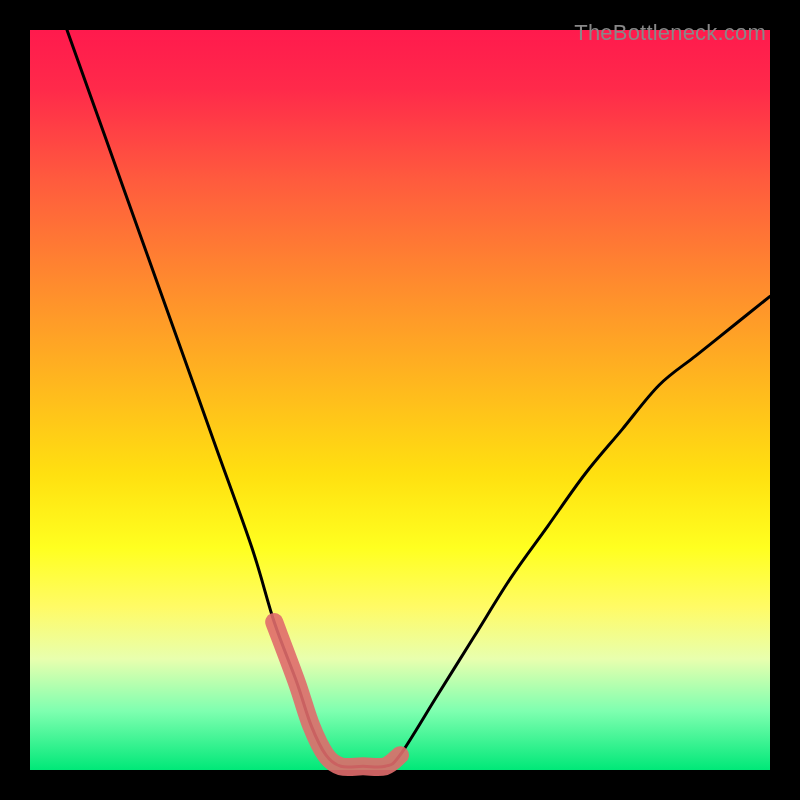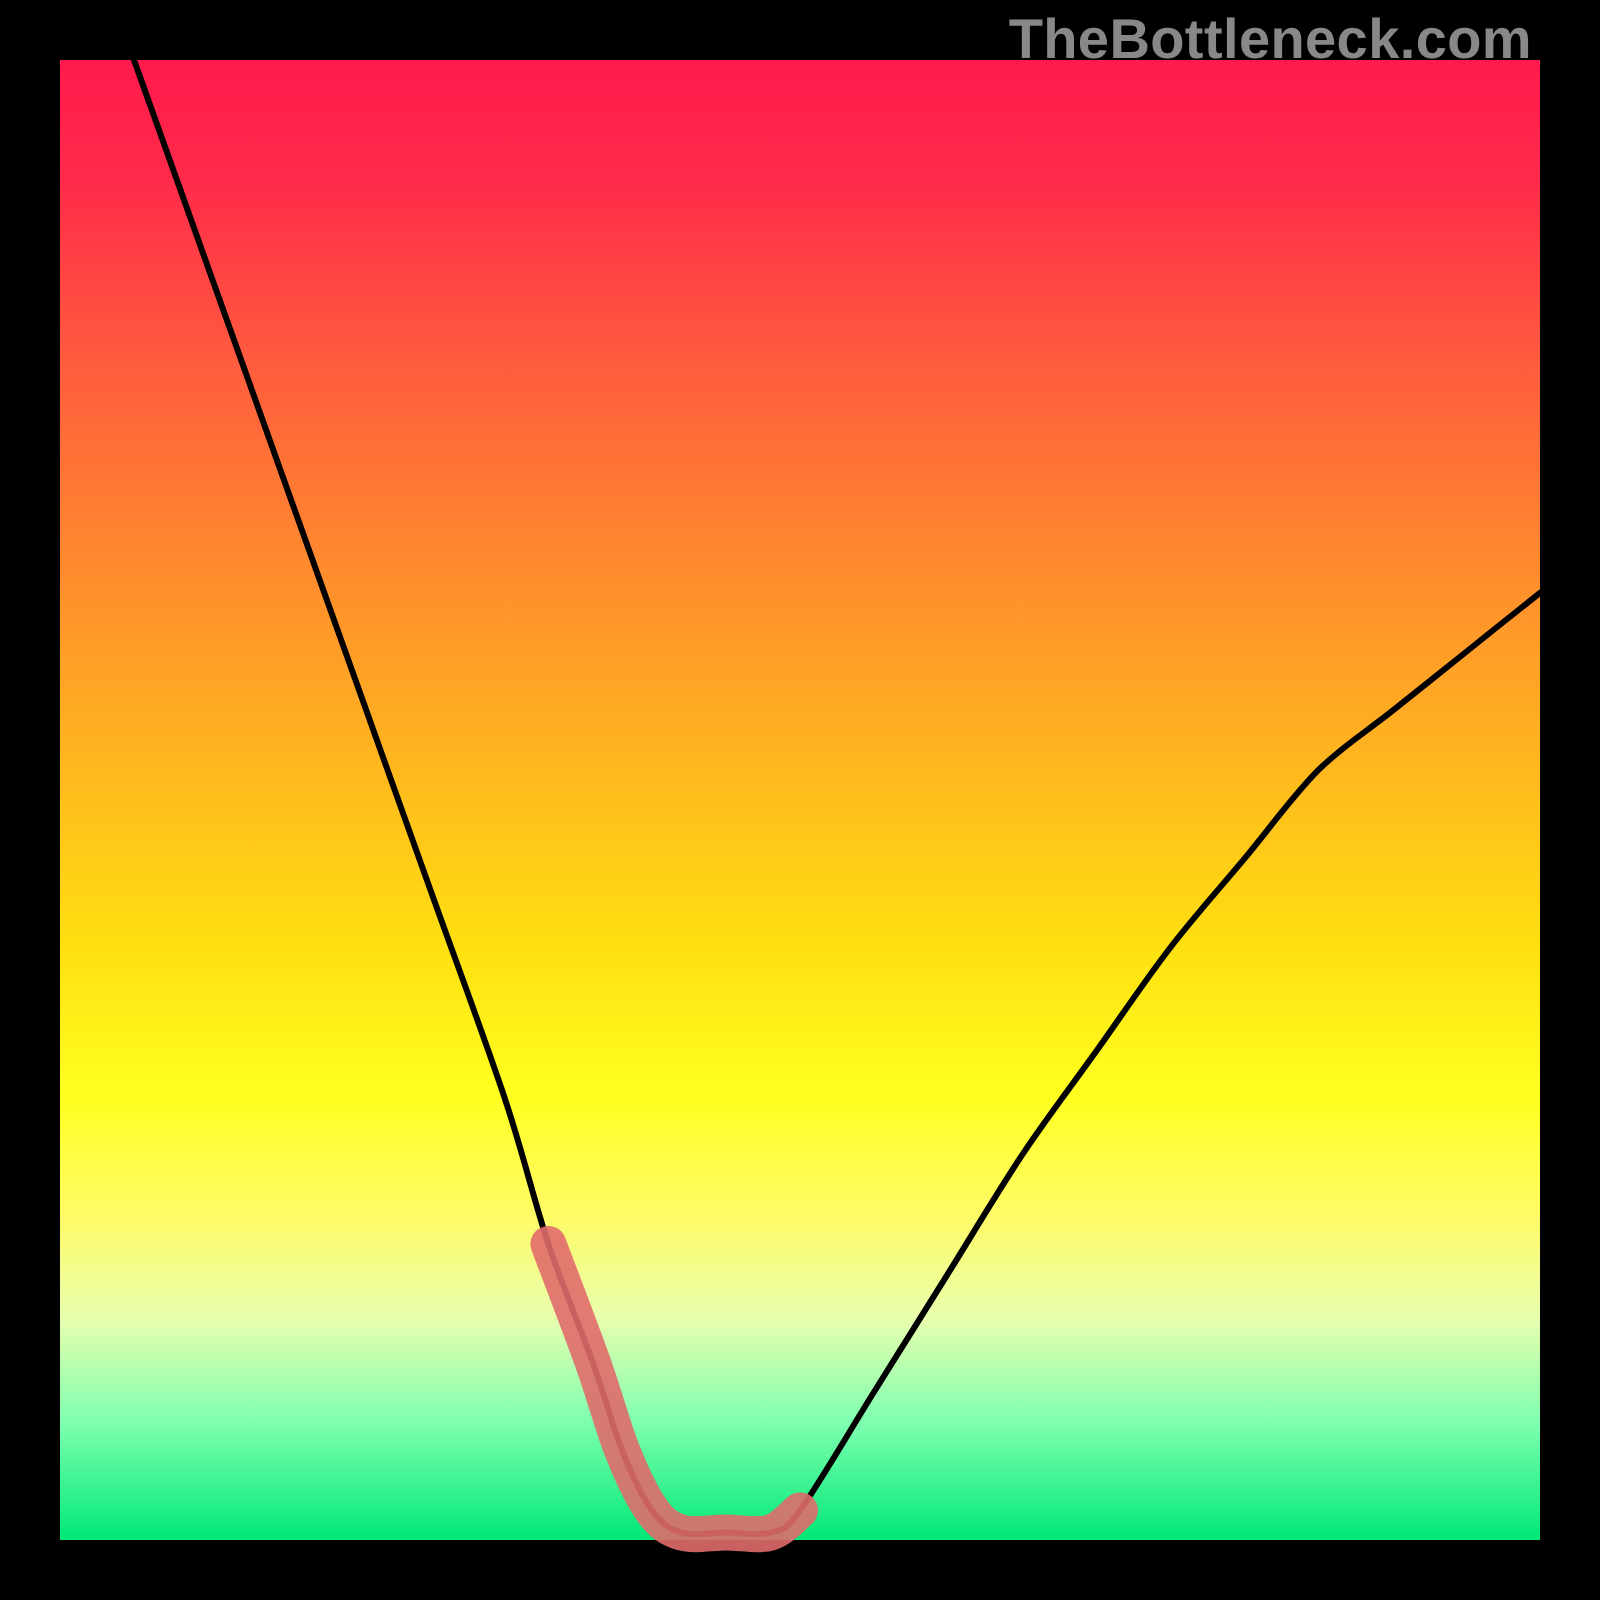--- a/index.html
+++ b/index.html
@@ -29,24 +29,24 @@
       #ffb81e 48%,
       #ffe010 60%,
       #ffff20 70%,
       #fffb66 78%,
       #e8ffae 85%,
       #7fffb0 92%,
       #00e878 100%);
   }
   .watermark {
     position: absolute;
-    top: 4px;
+    top: 20px;
     color: #888;
-    font-size: 28px;
-    font-weight: 700;
+    font-size: 22px;
+    font-weight: 400;
     letter-spacing: 0.2px;
     user-select: none;
   }
   svg.curve {
     position: absolute;
     left: 0;
     top: 0;
   }
 </style>
 </head>

